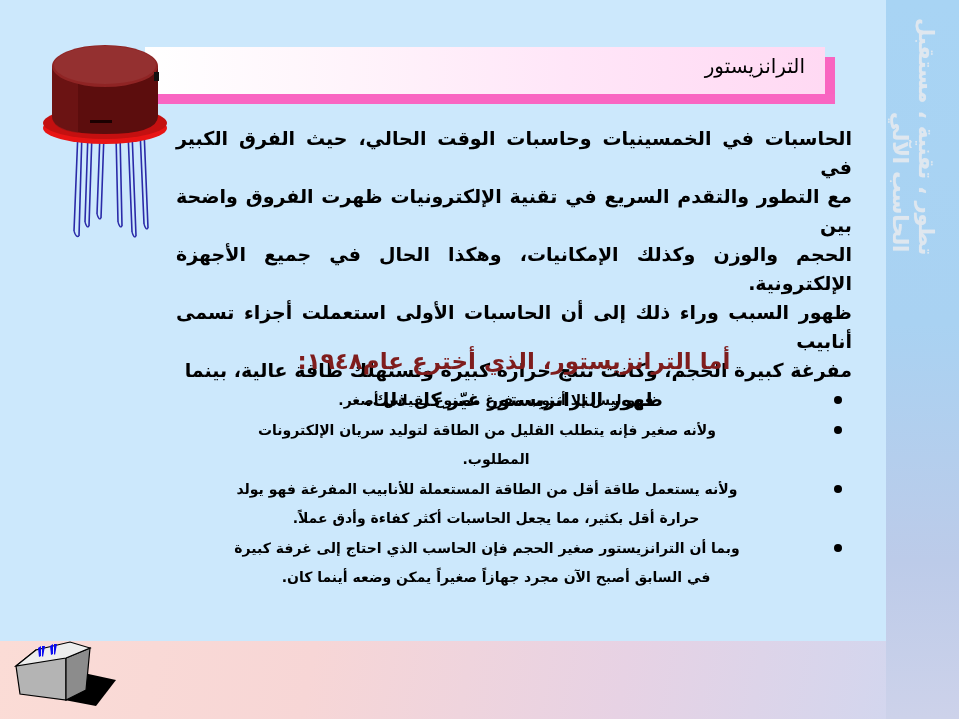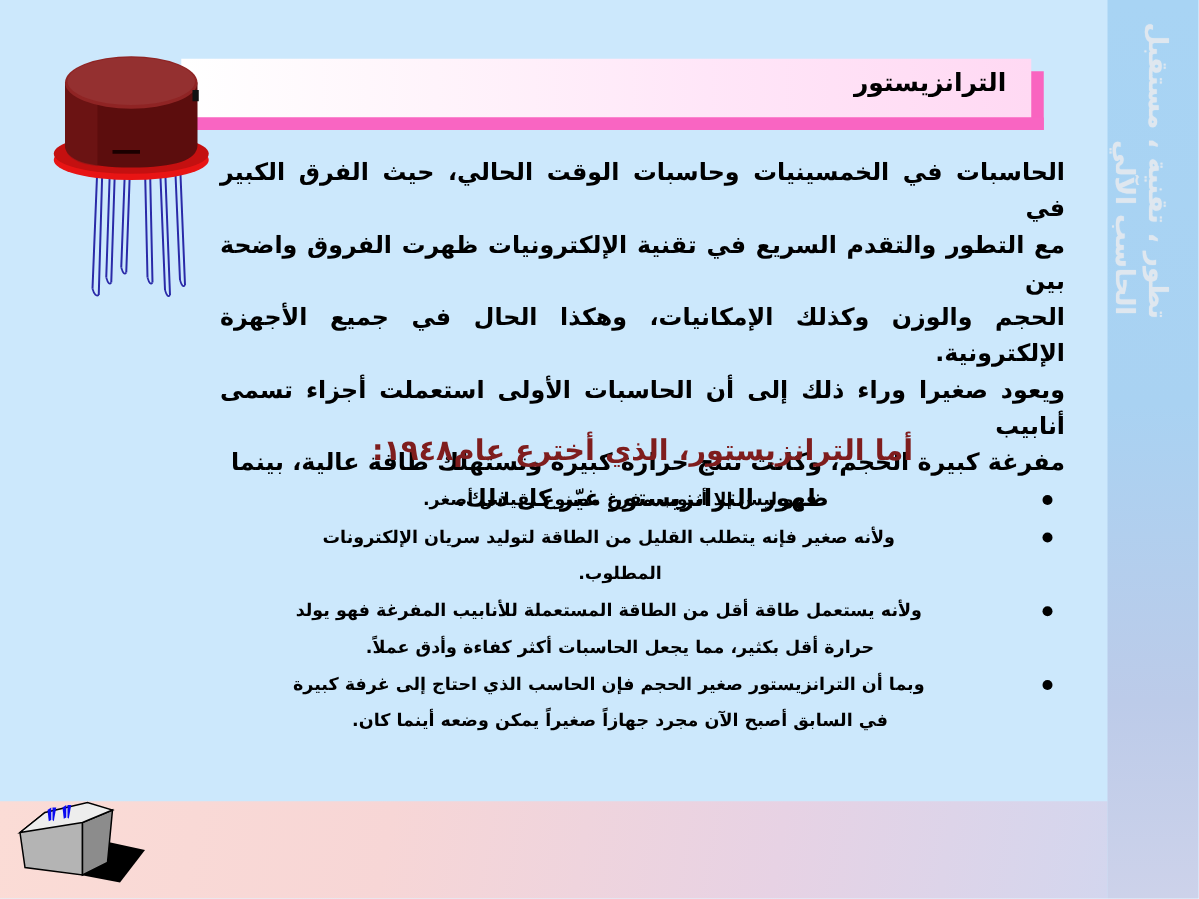--- a/index.html
+++ b/index.html
@@ -78,21 +78,21 @@
     width: 690px; height: 10px;
     background: #f965c2;
   }
   .title-text {
     position: absolute;
     right: 20px;
     top: 7px;
     direction: rtl;
     color: #000000;
     font-size: 20px;
-    font-weight: bold;
+    font-weight: normal;
     letter-spacing: 0;
   }
 
   
   .body-para {
     position: absolute;
     left: 176px; top: 124px;
     width: 676px;
     direction: rtl;
     text-align: justify;
@@ -208,21 +208,21 @@
 
       <rect x="124" y="36" width="5" height="9" fill="#111111"></rect>
       <rect x="60" y="84" width="22" height="3" fill="#1a0000"></rect>
     </svg>
   </div>
 
   <div class="body-para">
     <div>الحاسبات في الخمسينيات وحاسبات الوقت الحالي، حيث الفرق الكبير في</div>
     <div>مع التطور والتقدم السريع في تقنية الإلكترونيات ظهرت الفروق واضحة بين</div>
     <div>الحجم والوزن وكذلك الإمكانيات، وهكذا الحال في جميع الأجهزة الإلكترونية.</div>
-    <div>ويعود صغيرا وراء ذلك إلى أن  الحاسبات الأولى استعملت أجزاء تسمى أنابيب</div>
+    <div>ظهور السبب وراء ذلك إلى أن  الحاسبات الأولى استعملت أجزاء تسمى أنابيب</div>
     <div>مفرغة كبيرة الحجم،  وكانت تنتج حرارة كبيرة وتستهلك طاقة عالية، بينما</div>
     <div class="lastline">ظهور الترانزيستور غيّر كل ذلك.</div>
   </div>
 
   <div class="red-heading">أما الترانزيستور، الذي أخترع عام١٩٤٨:</div>
 
   <div class="bullets">
 
     <div class="bullet-row">
       <span class="bullet-dot"></span>

